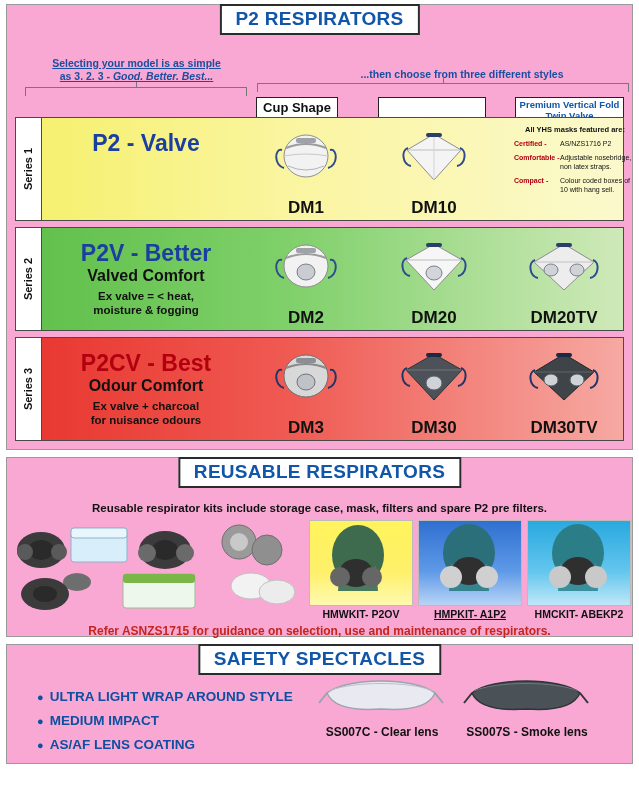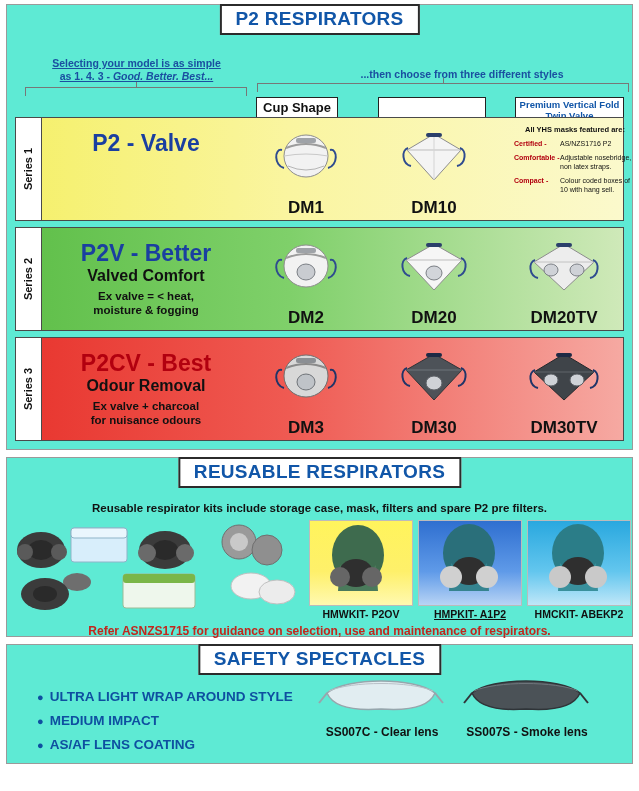--- a/index.html
+++ b/index.html
@@ -16,21 +16,21 @@
   }
   .page {
     width: 639px; height: 791px;
     padding: 4px 6px;
     position: relative;
   }
 
   
   .panel {
     border: 1px solid #9a9a9a;
-    background: #5eead4;
+    background: #f9a8d4;
     position: relative;
     margin-bottom: 7px;
   }
 
   
   .section-title {
     position: absolute;
     top: -1px;
     left: 50%;
     transform: translateX(-50%);
@@ -286,21 +286,21 @@
 
   <div class="panel" id="p2-panel">
     <div class="sec-title-wrap">
       <div class="section-title">P2 RESPIRATORS</div>
     </div>
 
     <div class="p2-head">
       <div class="p2-head-left">
         <div>Selecting your model is as simple</div>
         <div>
-          <span>as 1. 4. 3 - </span><span class="ital">Good. Better. Best...</span>
+          <span>as 3. 2. 3 - </span><span class="ital">Good. Better. Best...</span>
         </div>
       </div>
       <div class="p2-head-right">...then choose from three different styles</div>
       <div class="brace left"></div>
       <div class="brace right"></div>
 
       <div class="col-head" id="ch-cup">
         <span class="box">Cup Shape</span>
       </div>
       <div class="col-head" id="ch-vf">
@@ -425,21 +425,21 @@
         <div class="code">DM20TV</div>
       </div>
     </div>
 
     <div class="series-row" id="row3">
       <div class="series-tab">
         <span>Series 3</span>
       </div>
       <div class="series-label">
         <div class="t1">P2CV - Best</div>
-        <div class="t2">Odour Removal</div>
+        <div class="t2">Odour Comfort</div>
         <div class="t3">
           <div>Ex valve + charcoal</div>
           <div>for nuisance odours</div>
         </div>
       </div>
 
       <div class="cell c-cup">
         <div class="mask">
           <svg width="68" height="62" viewBox="0 0 68 62">
             <ellipse cx="34" cy="30" rx="22" ry="21" fill="#d8d8d8" stroke="#6f6f6f"></ellipse>

